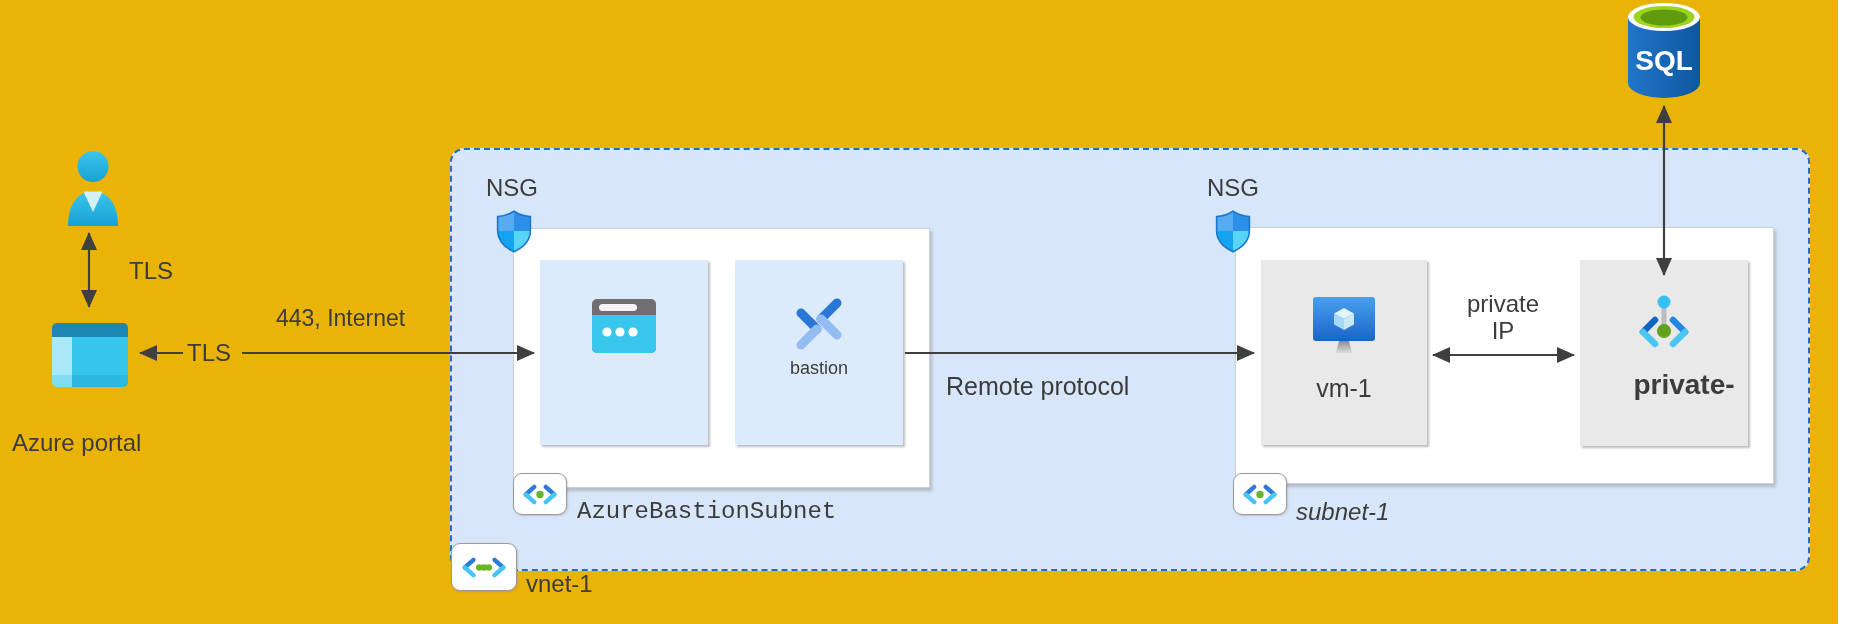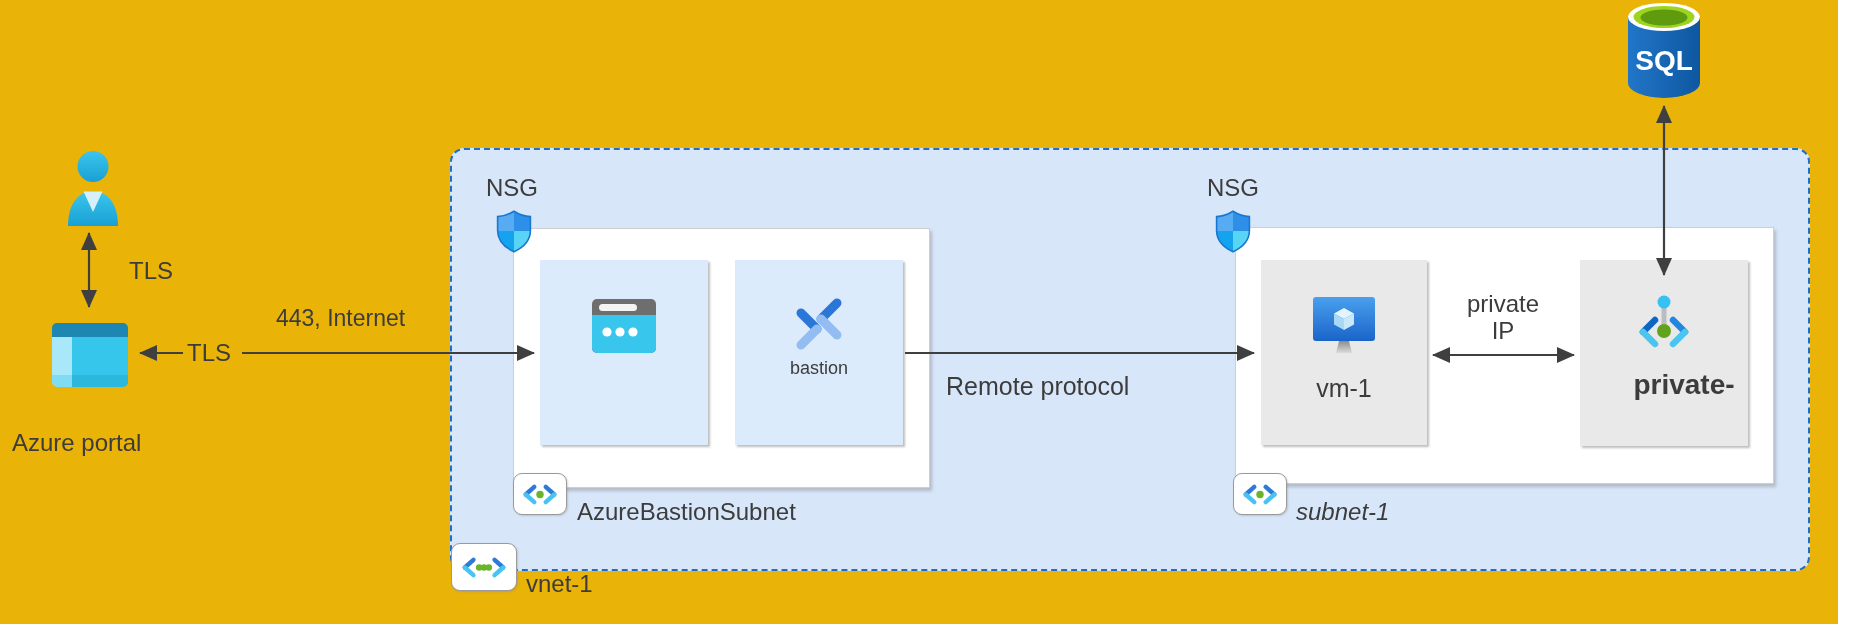--- a/index.html
+++ b/index.html
@@ -208,17 +208,17 @@
     <div>IP</div>
   </div>
 
   <div class="label centered" style="left:735px;top:358px;width:168px;font-size:18px;">bastion</div>
   <div class="label centered" style="left:1261px;top:374px;width:166px;font-size:25px;">vm-1</div>
 
   <div class="label two-line centered" style="left:1600px;top:370px;width:168px;font-size:28px;line-height:29px;font-weight:bold;">
     <div>private-</div>
   </div>
 
-  <div class="label" style="left:577px;top:498px;">AzureBastionSubnet</div>
+  <div class="label" style="left:577px;top:498px;font-family:Liberation Mono, monospace;">AzureBastionSubnet</div>
   <div class="label" style="left:1296px;top:498px;font-style:italic;">subnet-1</div>
   <div class="label" style="left:526px;top:570px;">vnet-1</div>
 
 </div>
 
 </body></html>

